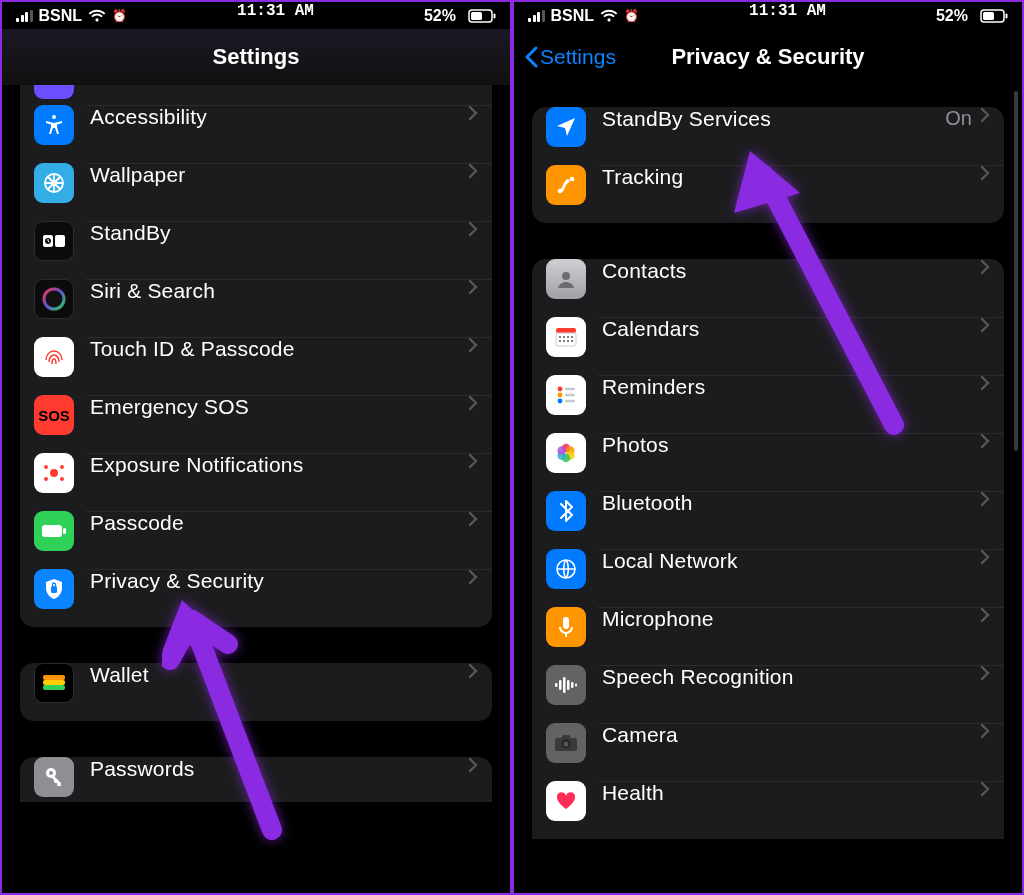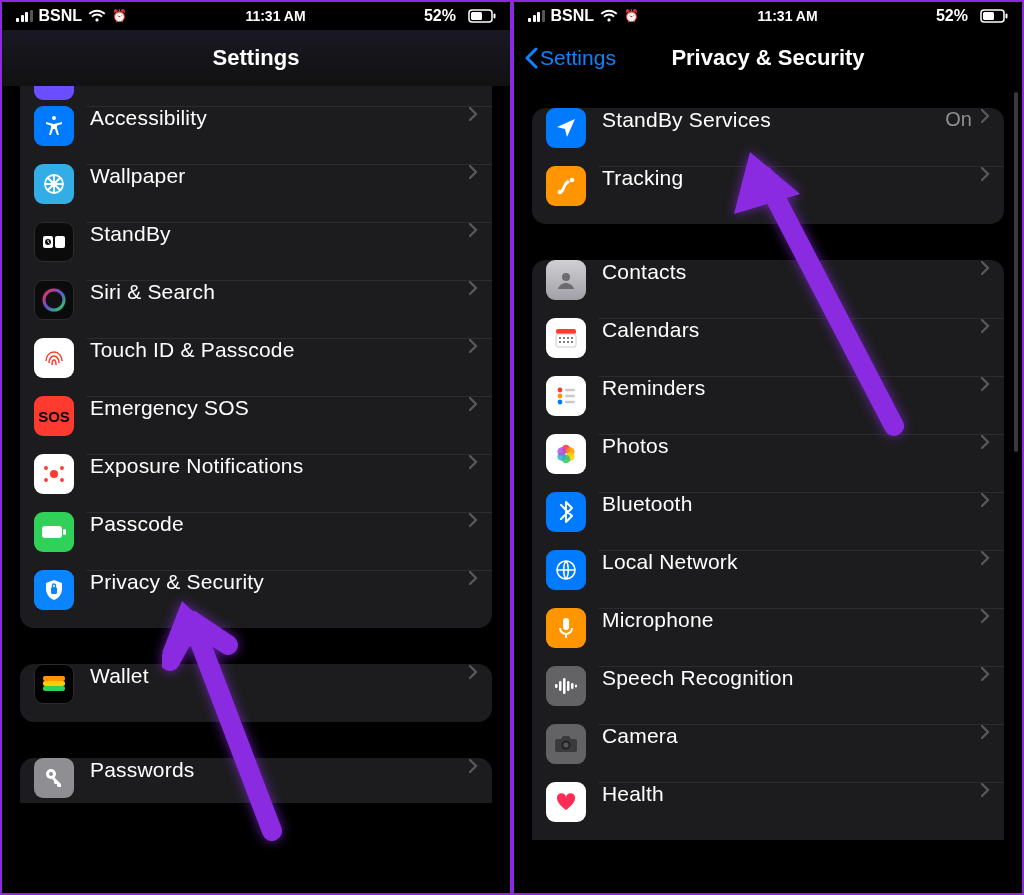--- a/index.html
+++ b/index.html
@@ -20,37 +20,36 @@
     border: 2px solid #8a2be2;
     display: flex;
     flex-direction: column;
     overflow: hidden;
   }
 
   
   .status-bar {
     height: 27px;
     display: flex;
-    align-items: center;
     justify-content: space-between;
-    padding: 14px 14px;
+    padding: 0 14px;
     color: #fff;
     font-size: 16px;
     font-weight: 600;
   }
   .status-left { display: flex; align-items: center; gap: 6px; }
   .status-right { display: flex; align-items: center; gap: 12px; }
   .signal-bars { display: inline-flex; align-items: flex-end; gap: 1.5px; height: 12px; }
   .signal-bars span { width: 3px; background: #fff; border-radius: 1px; }
   .signal-bars span:nth-child(1){height:4px;}
   .signal-bars span:nth-child(2){height:7px;}
   .signal-bars span:nth-child(3){height:10px;}
   .signal-bars span:nth-child(4){height:12px; background:#555;}
   .wifi-icon svg, .battery-icon svg { display:block; }
-  .status-time { font-weight: 700; font-size: 14px; }
+  .status-time { font-weight: 700; font-size: 16px; font-family: Liberation Mono, monospace; }
 
   
   .navbar {
     display: flex;
     align-items: center;
     justify-content: center;
     position: relative;
     height: 56px;
     color: #fff;
     padding: 0 28px;

